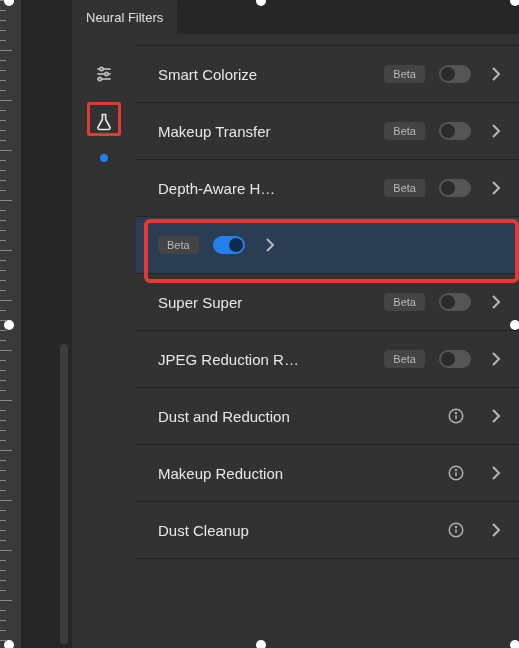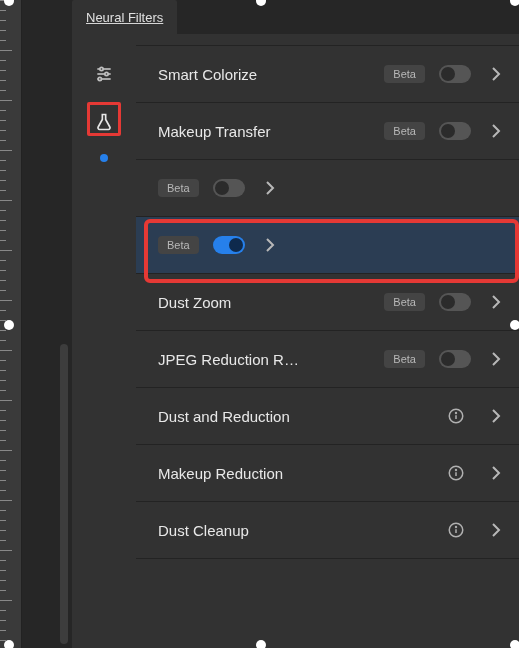--- a/index.html
+++ b/index.html
@@ -32,21 +32,20 @@
     width: 447px; height: 648px;
     background: #323232;
     display: flex;
     flex-direction: column;
   }
   .tabbar {
     height: 34px;
     background: #262626;
     display: flex;
     align-items: flex-end;
-    text-decoration: underline;
   }
   .tab {
     height: 34px;
     padding: 0 14px;
     background: #323232;
     display: flex;
     align-items: center;
     font-size: 13px;
     color: #e0e0e0;
     border-top-left-radius: 2px;
@@ -305,20 +304,21 @@
             <div class="knob"></div>
           </div>
         <div class="chevron">
             <svg viewBox="0 0 8 14" fill="none" stroke="currentColor" stroke-width="2">
               <path d="M1 1l6 6-6 6"></path>
             </svg>
           </div>
       </div>
 
       <div class="filter-row">
+        <span class="filter-label">Depth-Aware H…</span>
         <span class="beta-badge">Beta</span>
         <div class="toggle off">
             <div class="knob"></div>
           </div>
         <div class="chevron">
             <svg viewBox="0 0 8 14" fill="none" stroke="currentColor" stroke-width="2">
               <path d="M1 1l6 6-6 6"></path>
             </svg>
           </div>
       </div>
@@ -329,21 +329,21 @@
             <div class="knob"></div>
           </div>
         <div class="chevron">
             <svg viewBox="0 0 8 14" fill="none" stroke="currentColor" stroke-width="2">
               <path d="M1 1l6 6-6 6"></path>
             </svg>
           </div>
       </div>
 
       <div class="filter-row">
-        <span class="filter-label">Dust Zoom</span>
+        <span class="filter-label">Super Super</span>
         <span class="beta-badge">Beta</span>
         <div class="toggle off">
             <div class="knob"></div>
           </div>
         <div class="chevron">
             <svg viewBox="0 0 8 14" fill="none" stroke="currentColor" stroke-width="2">
               <path d="M1 1l6 6-6 6"></path>
             </svg>
           </div>
       </div>

